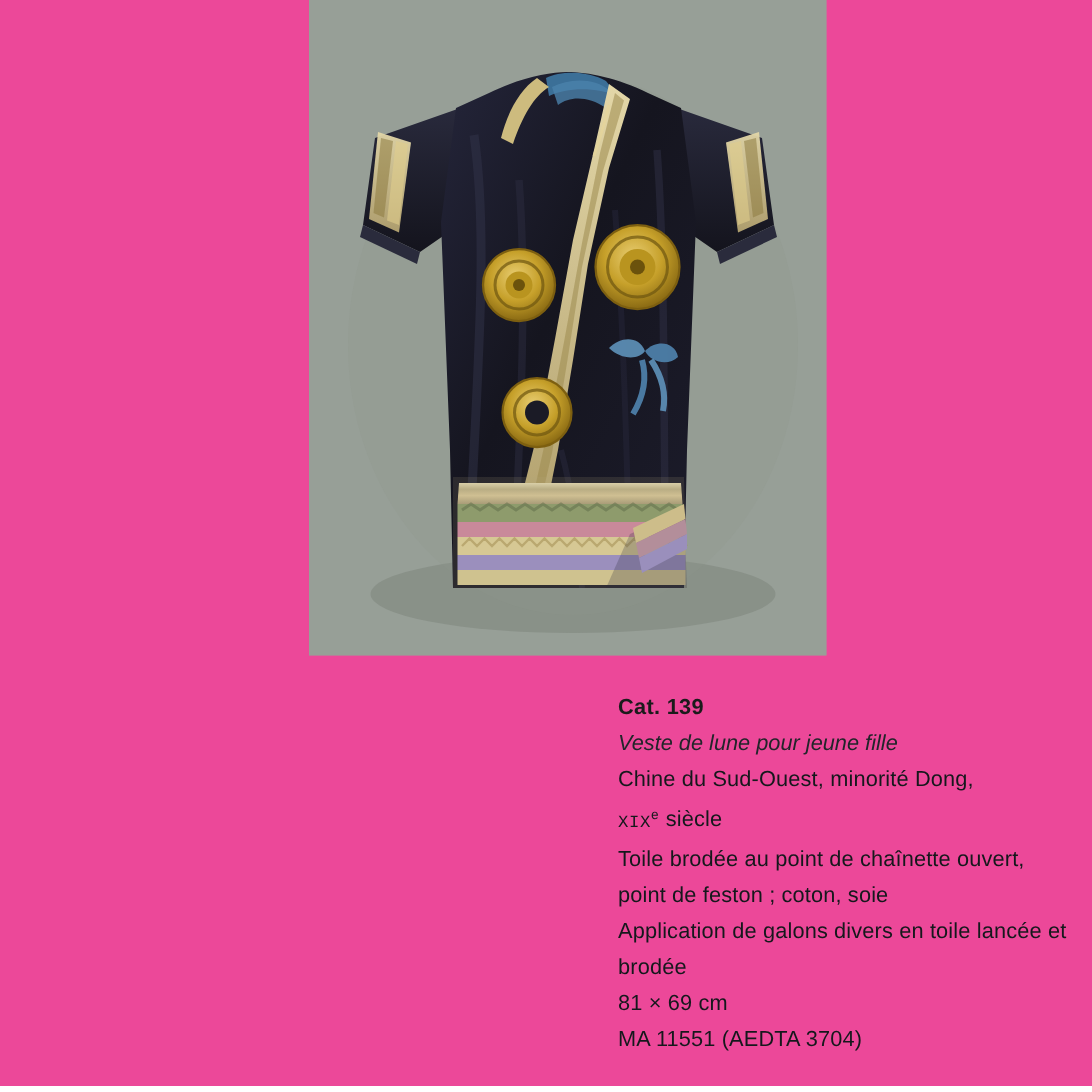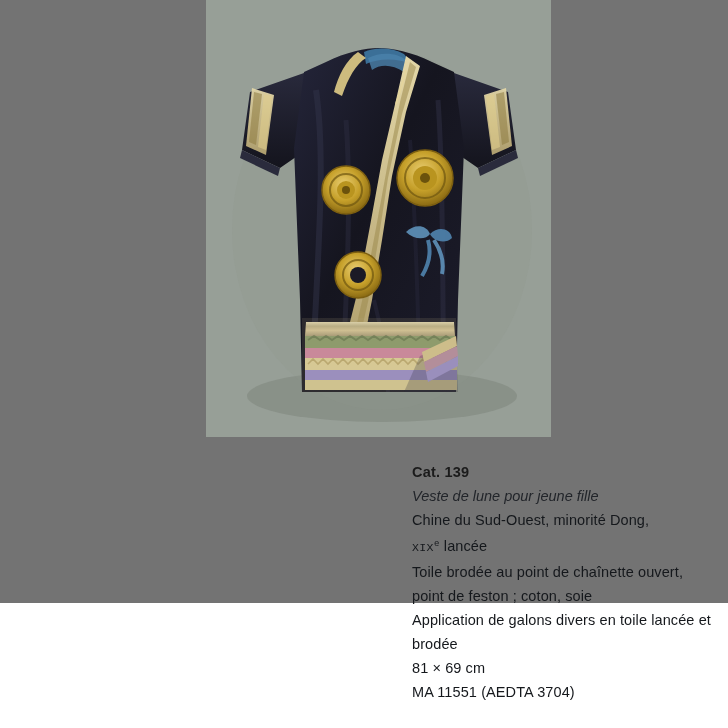--- a/index.html
+++ b/index.html
@@ -10,22 +10,22 @@
   body {
     width: 728px;
     height: 728px;
     overflow: hidden;
     font-family: "Liberation Sans", sans-serif;
     color: #1b1b1b;
   }
   .page {
     position: relative;
     width: 728px;
-    height: 603px;
-    background: #737373;
+    height: 724px;
+    background: #ec4899;
   }
   
   .column {
     position: absolute;
     left: 206px;
     top: 0px;
     width: 345px;
     height: 728px;
   }
   
@@ -215,21 +215,21 @@
           </g>
         </svg>
       </div>
     </div>
 
     <div class="caption">
       <div class="cap-title">Cat. 139</div>
       <div class="cap-italic">Veste de lune pour jeune fille</div>
       <div class="cap-line">Chine du Sud-Ouest, minorité Dong,</div>
       <div class="cap-line">
-        <span class="smallcaps">XIX<span class="sup">e</span></span><span> lancée</span>
+        <span class="smallcaps">XIX<span class="sup">e</span></span><span> siècle</span>
       </div>
       <div class="cap-line">Toile brodée au point de chaînette ouvert,</div>
       <div class="cap-line">point de feston ; coton, soie</div>
       <div class="cap-line">Application de galons divers en toile lancée et</div>
       <div class="cap-line">brodée</div>
       <div class="cap-line">81 × 69 cm</div>
       <div class="cap-line">MA 11551 (AEDTA 3704)</div>
     </div>
 
   </div>

